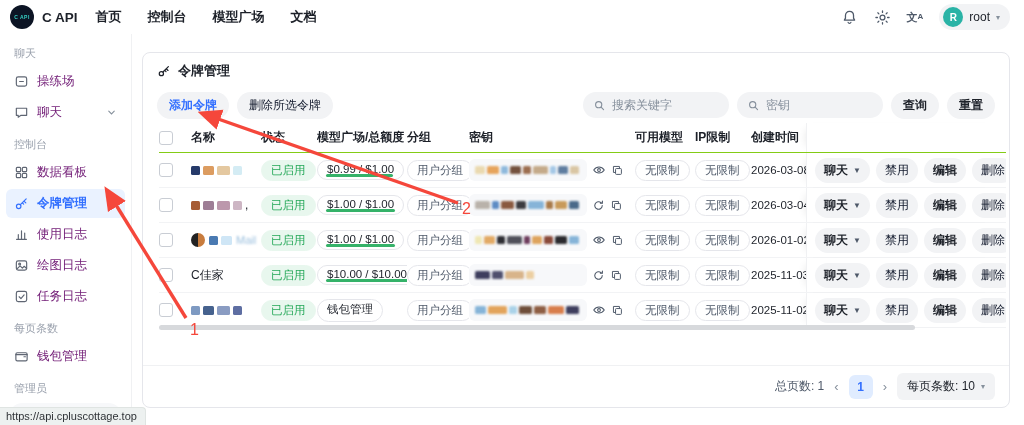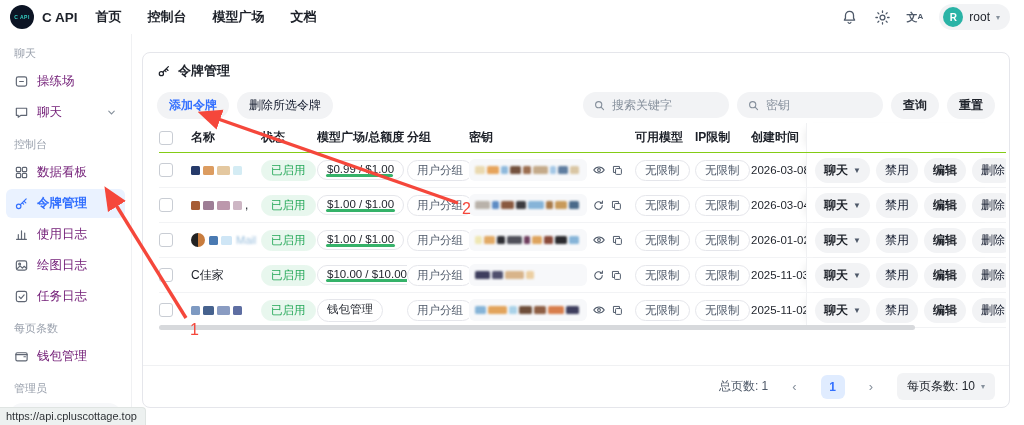--- a/index.html
+++ b/index.html
@@ -74,21 +74,21 @@
   .key-pill .blk { height:8px; filter:blur(.8px); margin-right:2px; }
   .key-icons { display:flex; align-items:center; gap:5px; margin-left:5px; color:#4e5969; }
   .key-icons .ic { cursor:pointer; }
   .time-txt { font-size:11.5px; white-space:nowrap; }
   .act { padding:4px 9px; font-size:12px; border-radius:13px; }
   .act .caret { margin-left:5px; color:#4e5969; }
   .hscroll { position:absolute; top:272px; left:16px; width:847px; height:5px; }
   .hscroll .thumb { width:756px; height:5px; background:#d7d9dc; border-radius:3px; cursor:grab; }
 
   .card-footer { position:absolute; bottom:0; left:0; right:0; height:42px; border-top:1px solid #f0f1f3; display:flex; align-items:center; padding:0 14px; font-size:12px; color:#4e5969; }
-  .pager { margin-left:auto; display:flex; align-items:center; gap:24px; }
+  .pager { margin-left:auto; display:flex; align-items:center; gap:10px; }
   .pg-chev { color:#86909c; font-size:13px; cursor:pointer; }
   .pg-num { width:24px; height:24px; border-radius:6px; background:#e0ecff; color:#3370ff; font-weight:bold; display:flex; align-items:center; justify-content:center; cursor:pointer; }
   .pg-size { display:flex; align-items:center; gap:6px; background:#f2f3f5; border-radius:6px; padding:5px 10px; color:#1d2129; cursor:pointer; }
 
   
   .anno { position:absolute; inset:0; z-index:20; pointer-events:none; }
   .anno text { font-family:"Liberation Sans",sans-serif; font-size:16px; fill:#f5473b; }
 </style>
 </head>
 <body>

